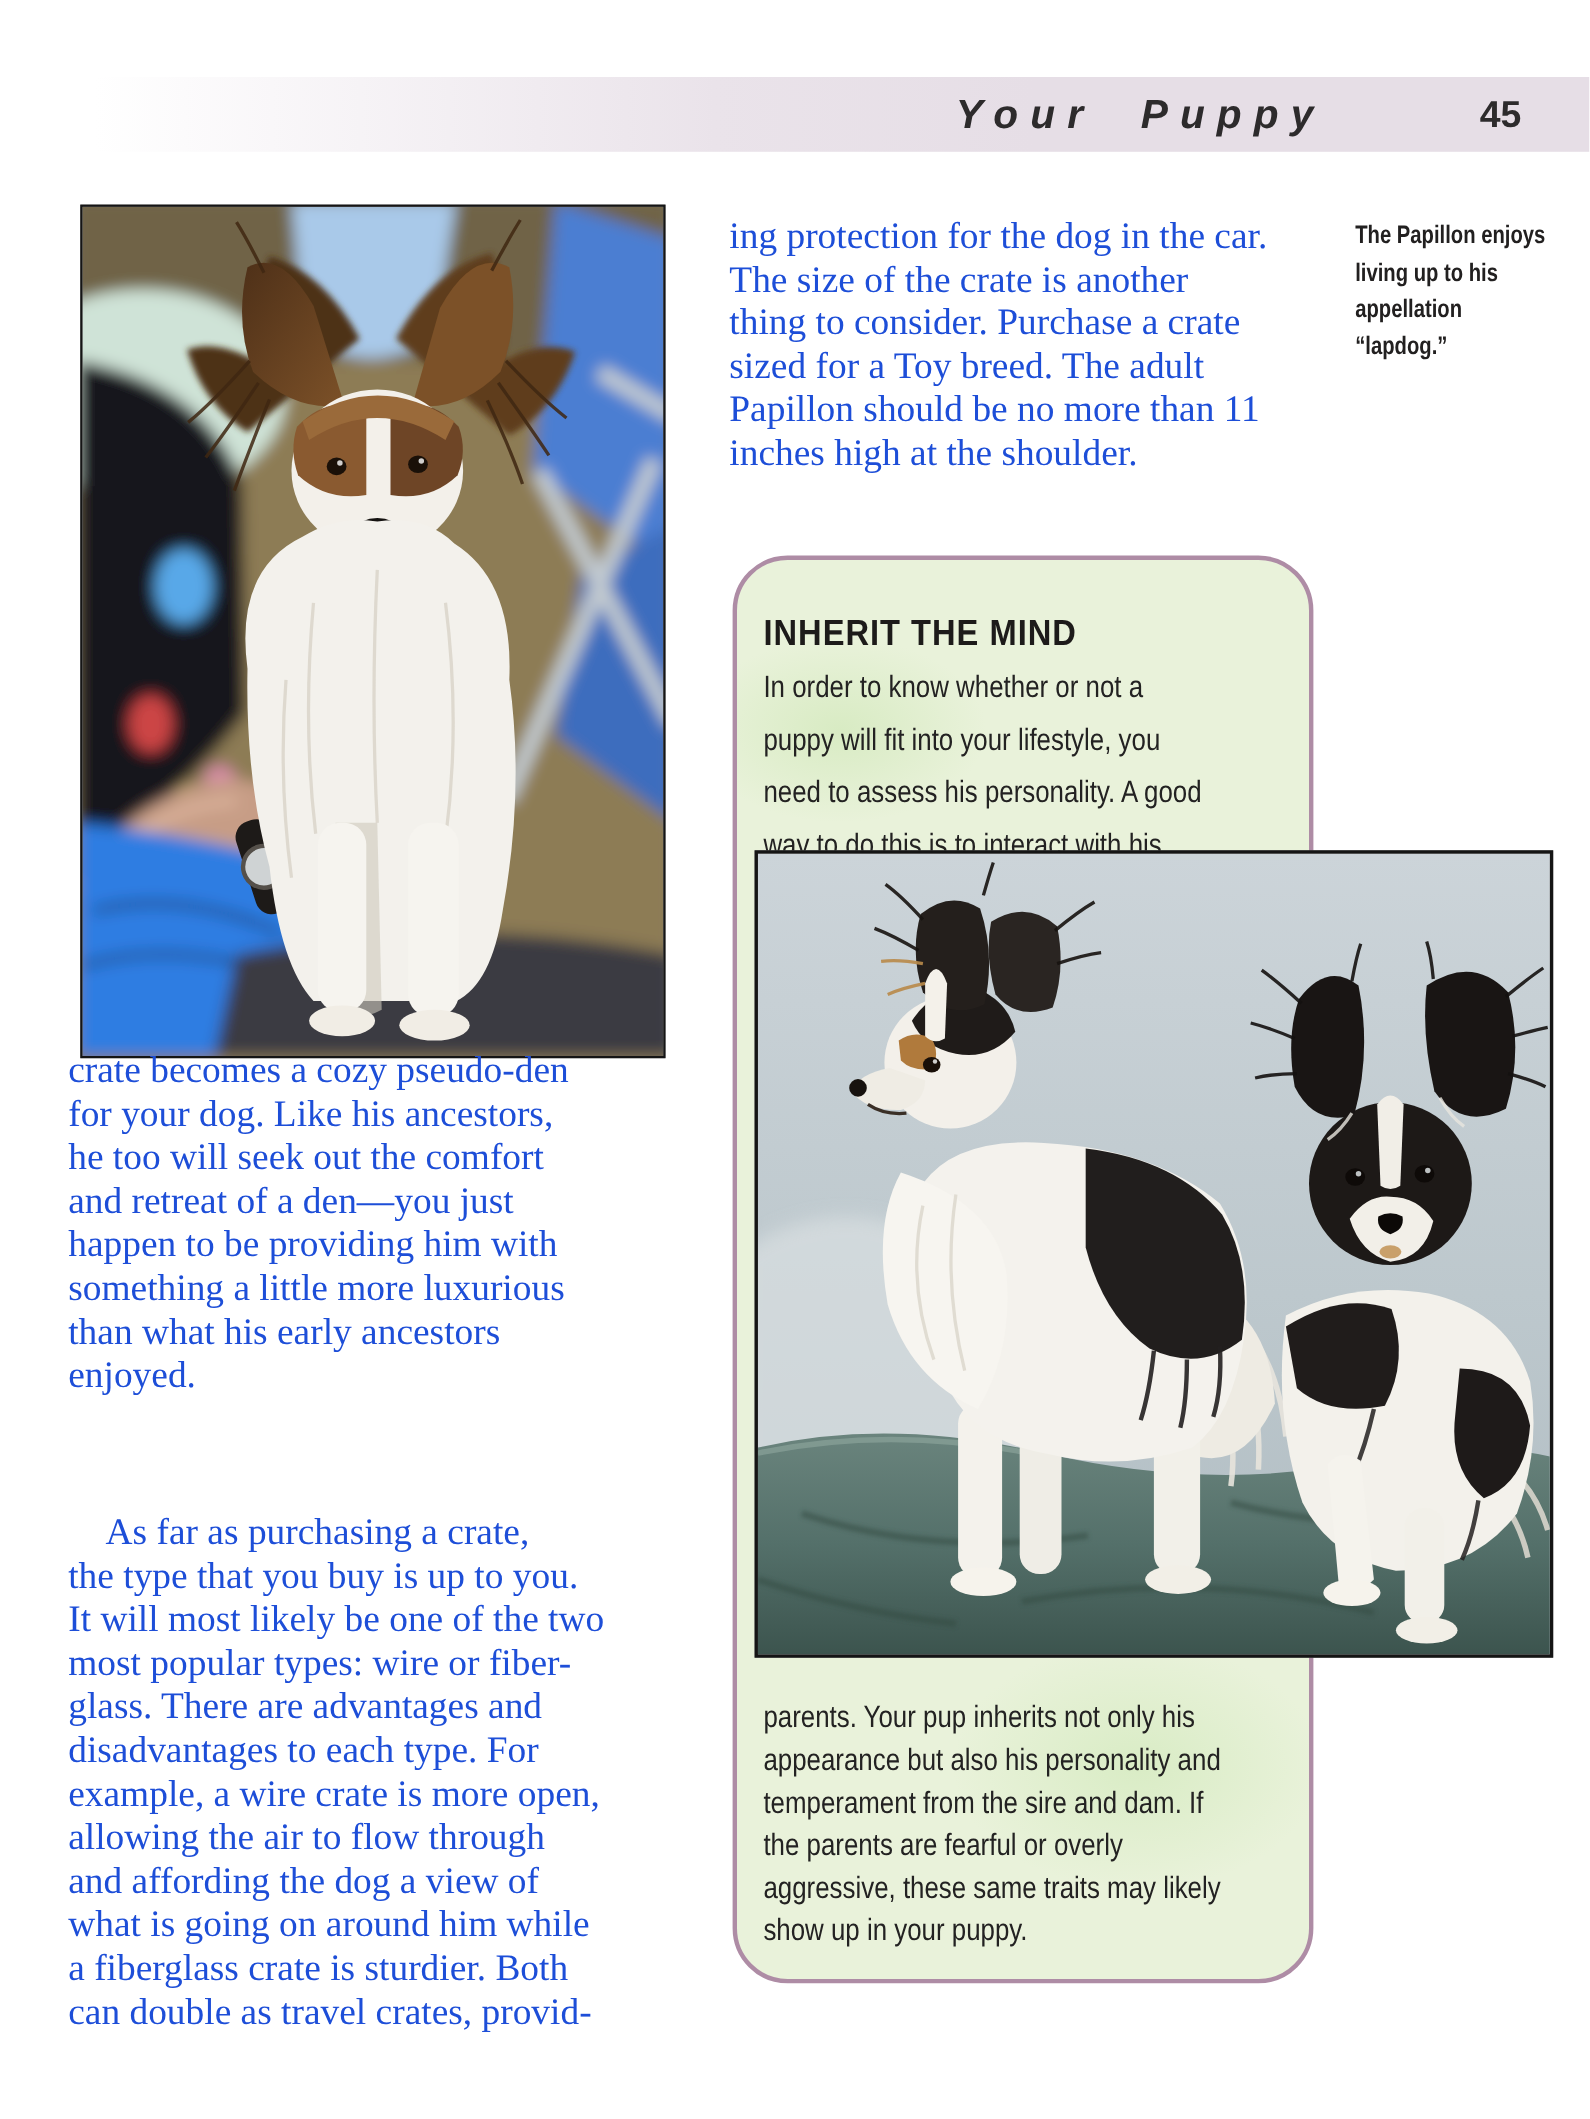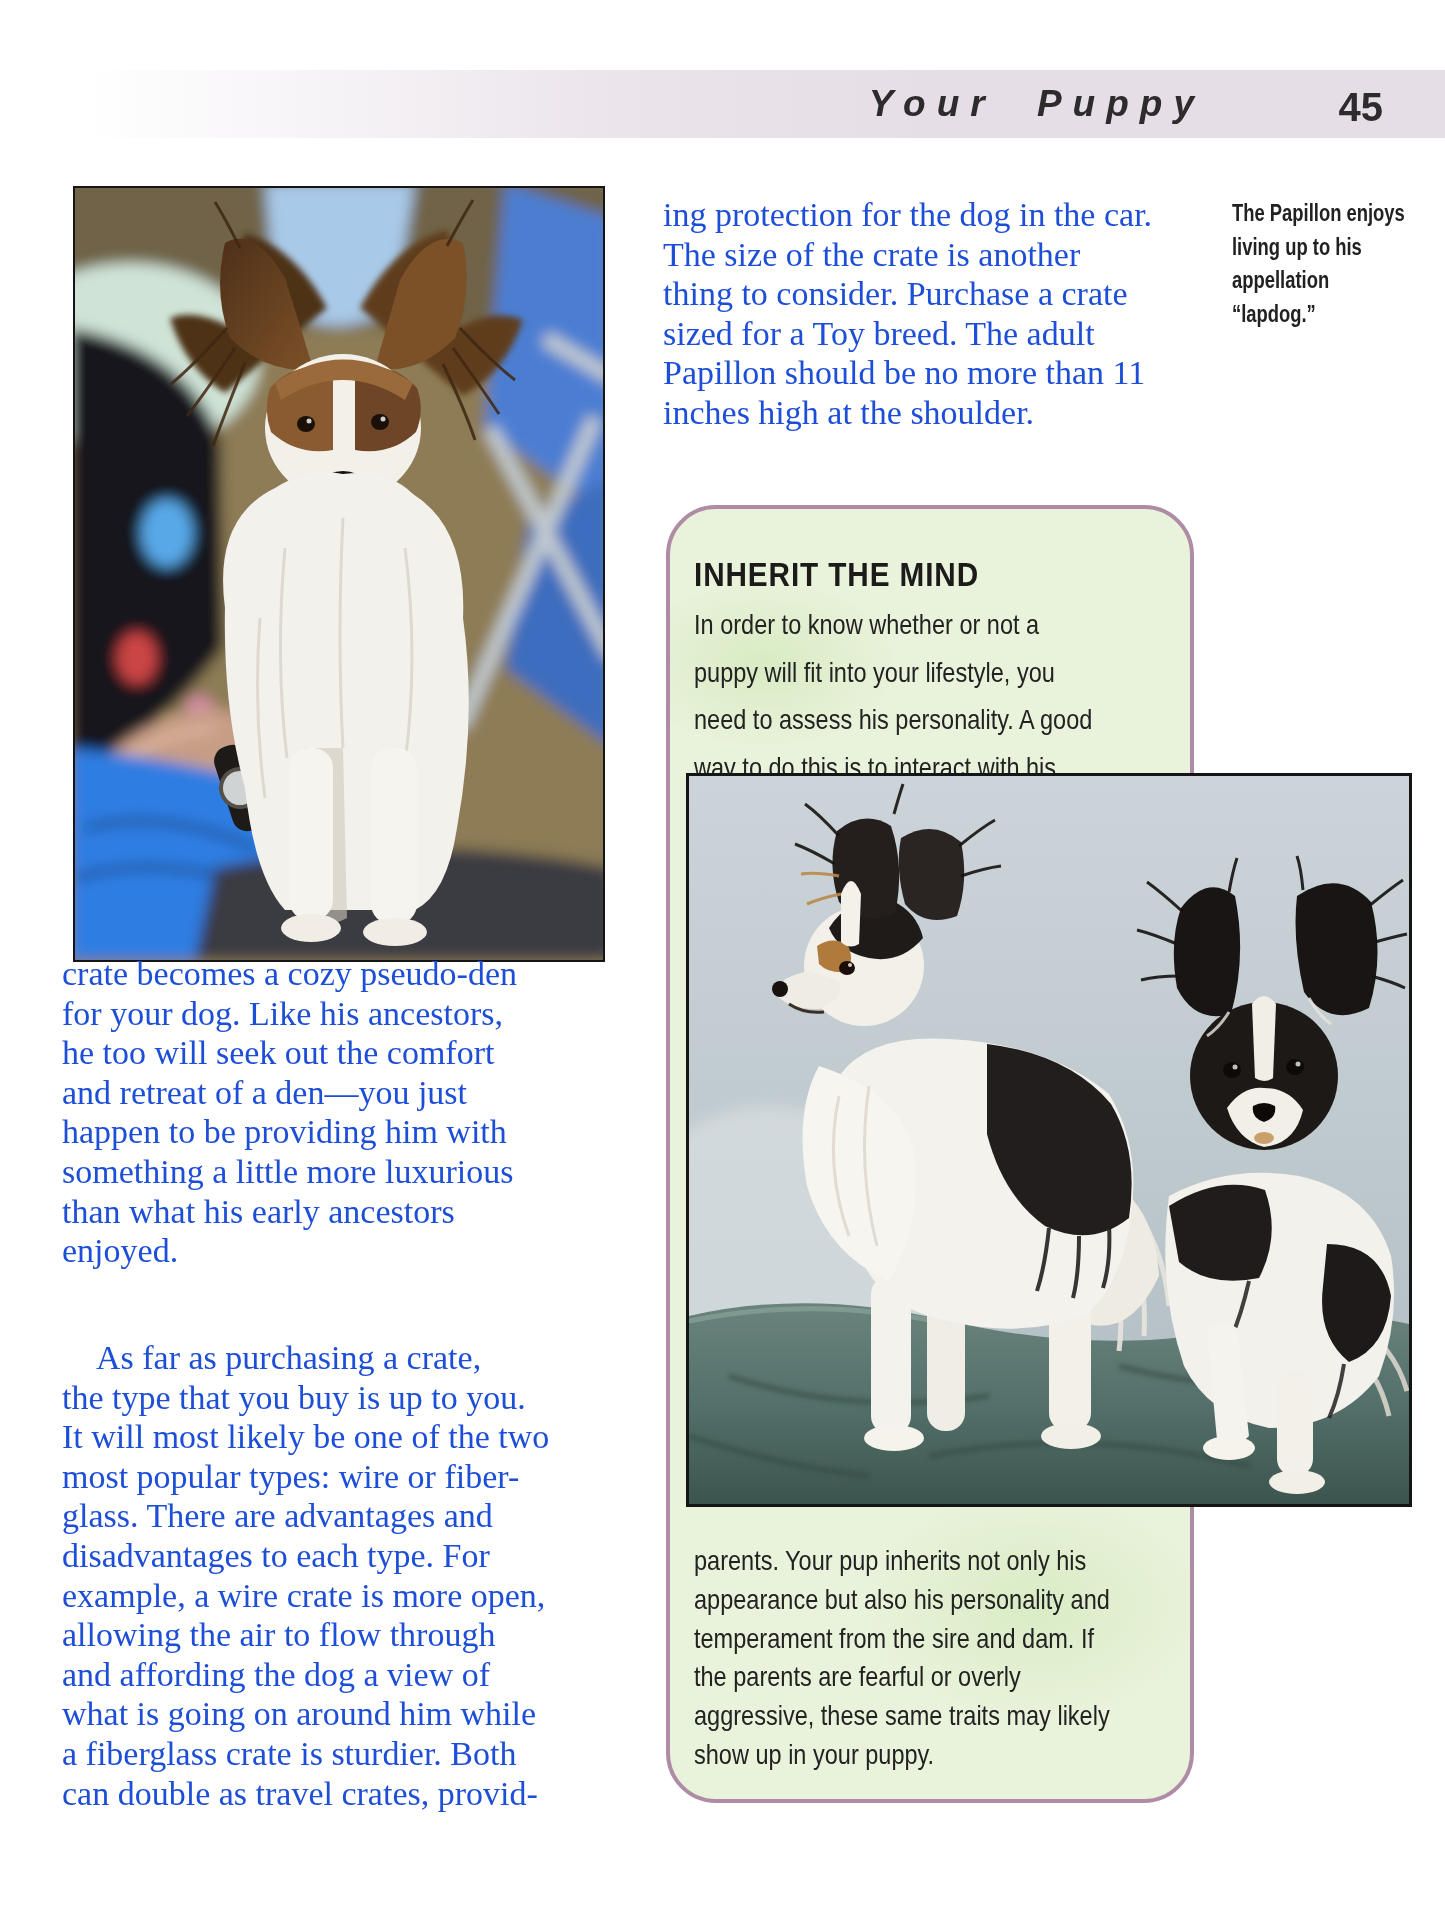--- a/index.html
+++ b/index.html
@@ -4,33 +4,33 @@
 <style>
   html,body{margin:0;padding:0;background:#ffffff;}
   .page{position:relative;width:1445px;height:1926px;background:#ffffff;overflow:hidden;
         font-family:"Liberation Sans",sans-serif;padding-left:20px;}
 
   
   .band{position:absolute;left:0;top:70px;width:1445px;height:68px;
         background:linear-gradient(to right,#ffffff 0%,#ffffff 6%,#eae3ea 45%,#e6dee6 65%,#e6dee6 100%);}
   .band-title{position:absolute;right:240px;top:13px;font-size:37px;font-weight:bold;font-style:italic;
         letter-spacing:11px;word-spacing:20px;color:#2d2b2c;white-space:nowrap;}
-  .band-num{position:absolute;right:62px;top:15px;font-size:40px;font-weight:bold;color:#2d2b2c;}
+  .band-num{position:absolute;right:62px;top:15px;font-size:34px;font-weight:bold;color:#2d2b2c;}
 
   
   .photo{position:absolute;border:2px solid #151515;overflow:hidden;background:#888;}
   .photo svg{display:block;width:100%;height:100%;}
   .photo1{left:73px;top:186px;width:528px;height:772px;}
   .photo2{left:686px;top:773px;width:720px;height:728px;border-width:3px;z-index:3;}
 
   
   .serif-lines{position:absolute;font-family:"Liberation Serif",serif;font-size:34px;
         line-height:39.6px;color:#1d4ed8;white-space:pre;}
   .left-p1{left:62px;top:954px;}
-  .left-p2{left:62px;top:1338px;}
+  .left-p2{left:62px;top:1374px;}
   .right-intro{left:663px;top:195px;}
 
   
   .margin-caption{position:absolute;left:1232px;top:197px;font-size:23px;font-weight:bold;
         line-height:33.5px;color:#222020;white-space:pre;transform:scaleX(0.8);transform-origin:top left;}
 
   
   .sidebar-box{position:absolute;left:666px;top:505px;width:520px;height:1290px;
         border:4px solid #ae8ca5;border-radius:50px;
         background:

